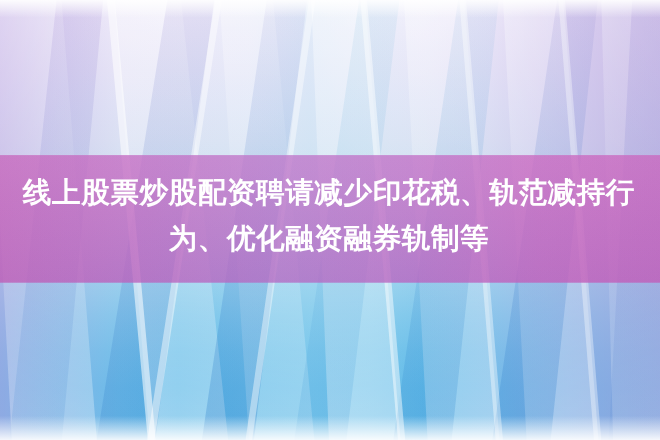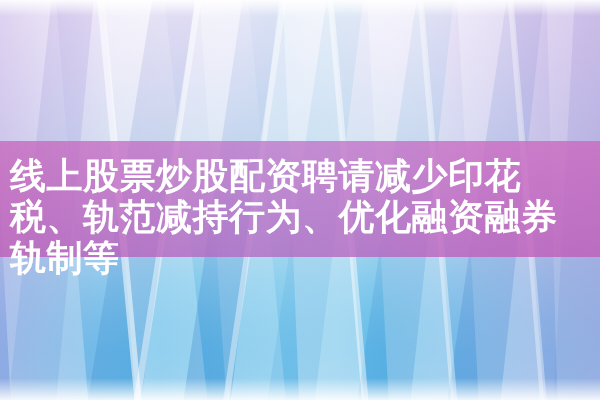--- a/index.html
+++ b/index.html
@@ -119,23 +119,23 @@
     position: absolute; inset: 0;
     background: linear-gradient(180deg, rgba(255,255,255,0.05), rgba(120,60,150,0.06));
   }
 
   
   .caption-text {
     position: absolute;
     left: 10px;
     right: 12px;
     top: 155px;
-    text-align: left;
+    text-align: center;
     color: #ffffff;
-    font-size: 36px;
+    font-size: 26px;
     font-weight: bold;
     line-height: 41px;
     letter-spacing: 0.5px;
     white-space: normal;
   }
 </style>
 </head>
 <body>
 
 <div id="banner">

